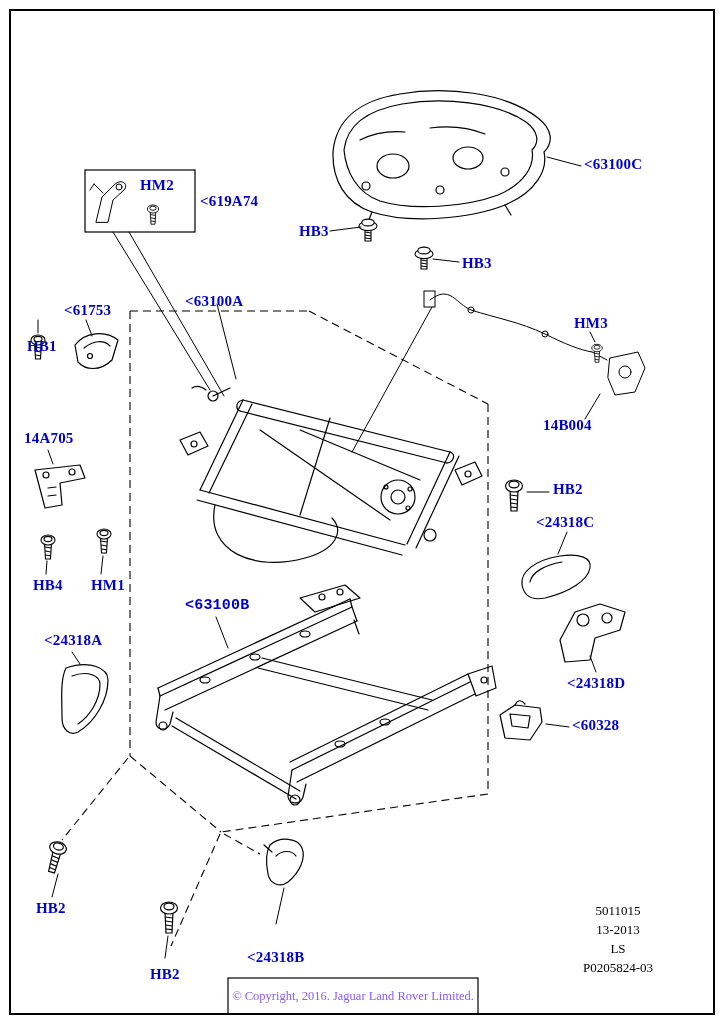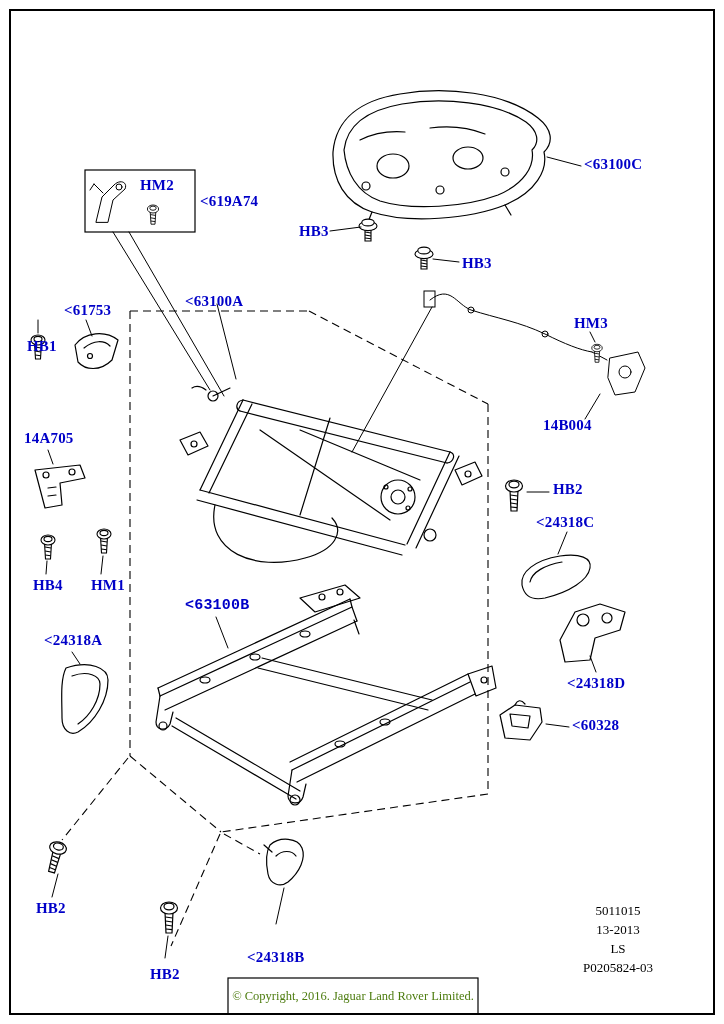--- a/index.html
+++ b/index.html
@@ -13,21 +13,21 @@
     position:absolute; color:#0000C8; font-weight:bold; font-size:15px;
     white-space:nowrap; letter-spacing:0.2px; cursor:pointer;
   }
   .doc {
     position:absolute; left:556px; top:901px; width:124px; text-align:center;
     font-size:13px; color:#000; line-height:19px;
   }
   .copy {
     position:absolute; left:228px; top:978px; width:250px; height:36px;
     display:flex; align-items:center; justify-content:center;
-    font-size:12.5px; color:#4d7c0f;
+    font-size:12.5px; color:#8b5cf6;
   }
   .ln   { fill:none; stroke:#000; stroke-width:1.2; stroke-linecap:round; stroke-linejoin:round; }
   .thin { fill:none; stroke:#000; stroke-width:1; stroke-linecap:round; }
   .dash { fill:none; stroke:#000; stroke-width:1.1; stroke-dasharray:8 5; }
   .frame2 { fill:none; stroke:#000; stroke-width:2; }
   .frame1 { fill:none; stroke:#000; stroke-width:1.2; }
 </style>
 </head>
 <body>
 

